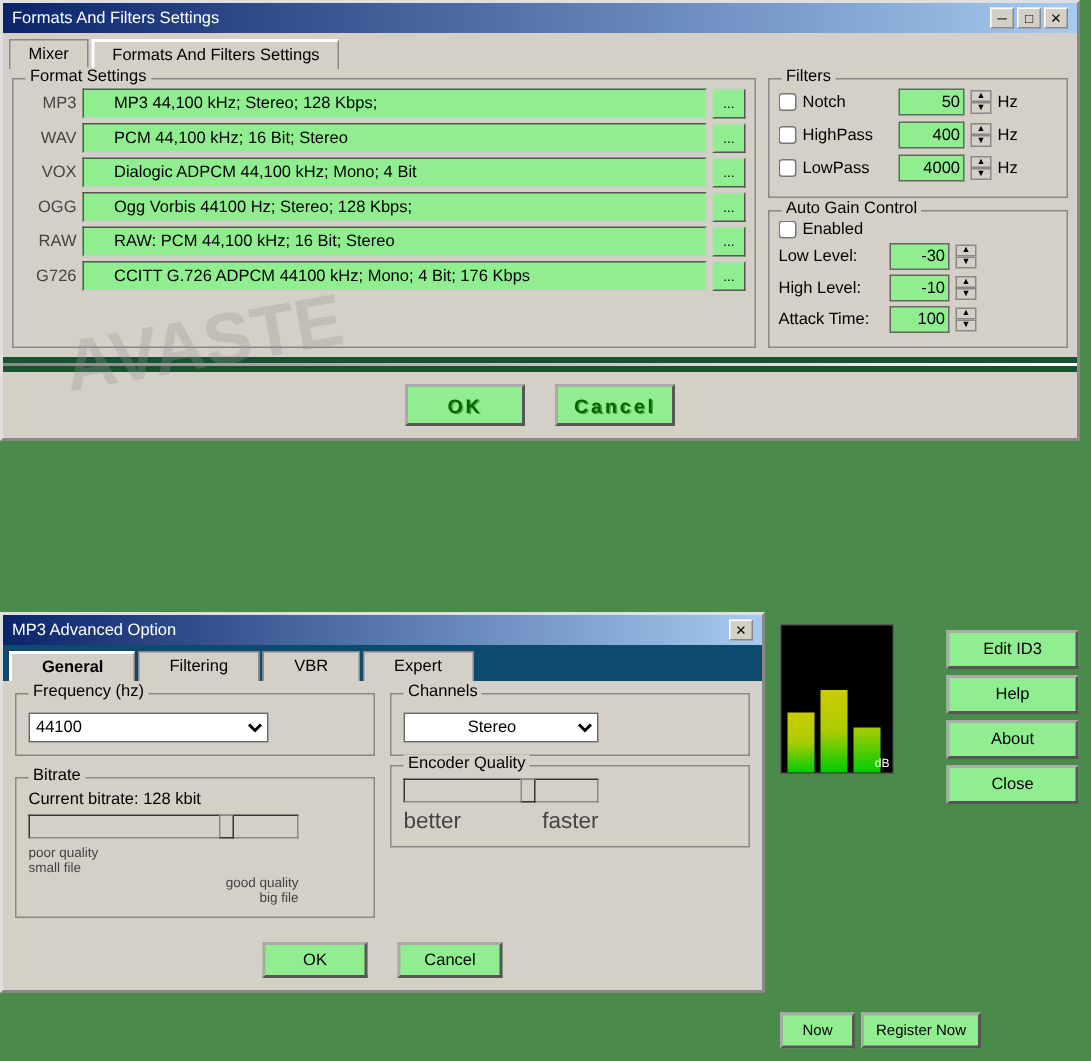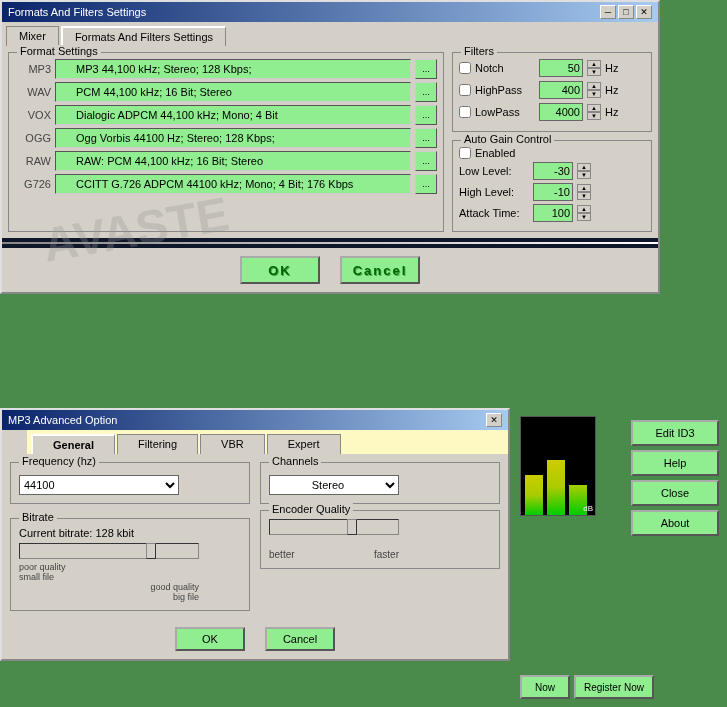--- a/index.html
+++ b/index.html
@@ -12,22 +12,22 @@
       height: 707px;
       overflow: hidden;
       position: relative;
     }
 
     
     .main-dialog {
       position: absolute;
       top: 0;
       left: 0;
-      width: 660px;
-      background: #0f172a;
+      width: 720px;
+      background: #14532d;
       border: 2px solid #888;
       border-top: 2px solid #dfdfdf;
       border-left: 2px solid #dfdfdf;
     }
 
     .title-bar {
       background: linear-gradient(to right, #0a246a, #a6caf0);
       color: white;
       padding: 3px 6px;
       font-size: 11px;
@@ -265,23 +265,22 @@
       padding: 3px 6px;
       font-size: 11px;
       display: flex;
       justify-content: space-between;
       align-items: center;
     }
 
     .mp3-tabs {
       display: flex;
       padding: 4px 4px 0 4px;
-      background: #fef9c3;
+      background: #0c4a6e;
       gap: 2px;
-      margin-left: 25px;
     }
 
     .mp3-tab {
       padding: 3px 20px;
       background: #d4d0c8;
       border: 1px solid #888;
       border-bottom: none;
       cursor: pointer;
       font-size: 11px;
     }
@@ -397,23 +396,23 @@
       -webkit-appearance: none;
       width: 10px;
       height: 16px;
       background: #d4d0c8;
       border: 1px outset #888;
     }
 
     .encoder-labels {
       display: flex;
       justify-content: space-between;
-      font-size: 10px;
+      font-size: 15px;
       color: #444;
-      margin-top: 12px;
+      margin-top: 1px;
     }
 
     
     .mp3-buttons {
       display: flex;
       justify-content: center;
       gap: 20px;
       padding: 8px;
       background: #d4d0c8;
     }
@@ -772,20 +771,20 @@
 <div style="position: absolute; top: 416px; left: 520px; width: 76px; height: 100px; background: #000; border: 1px solid #555;">
   <div style="position: absolute; bottom: 0; left: 4px; width: 18px; height: 40px; background: linear-gradient(to top, #00cc00, #aacc00, #cccc00);"></div>
   <div style="position: absolute; bottom: 0; left: 26px; width: 18px; height: 55px; background: linear-gradient(to top, #00cc00, #aacc00, #cccc00);"></div>
   <div style="position: absolute; bottom: 0; left: 48px; width: 18px; height: 30px; background: linear-gradient(to top, #00cc00, #aacc00);"></div>
   <span style="position: absolute; bottom: 2px; right: 2px; color: #fff; font-size: 8px;">dB</span>
 </div>
 
 <div class="right-sidebar">
   <button class="sidebar-btn">Edit ID3</button>
   <button class="sidebar-btn">Help</button>
+  <button class="sidebar-btn">About</button>
   <button class="sidebar-btn">Close</button>
-  <button class="sidebar-btn">About</button>
 </div>
 
 <div style="position: absolute; bottom: 8px; left: 520px; display: flex; gap: 4px; align-items: center;">
   <button class="register-btn" style="width: 50px;">Now</button>
   <button class="register-btn">Register Now</button>
 </div>
 
 </body></html>

